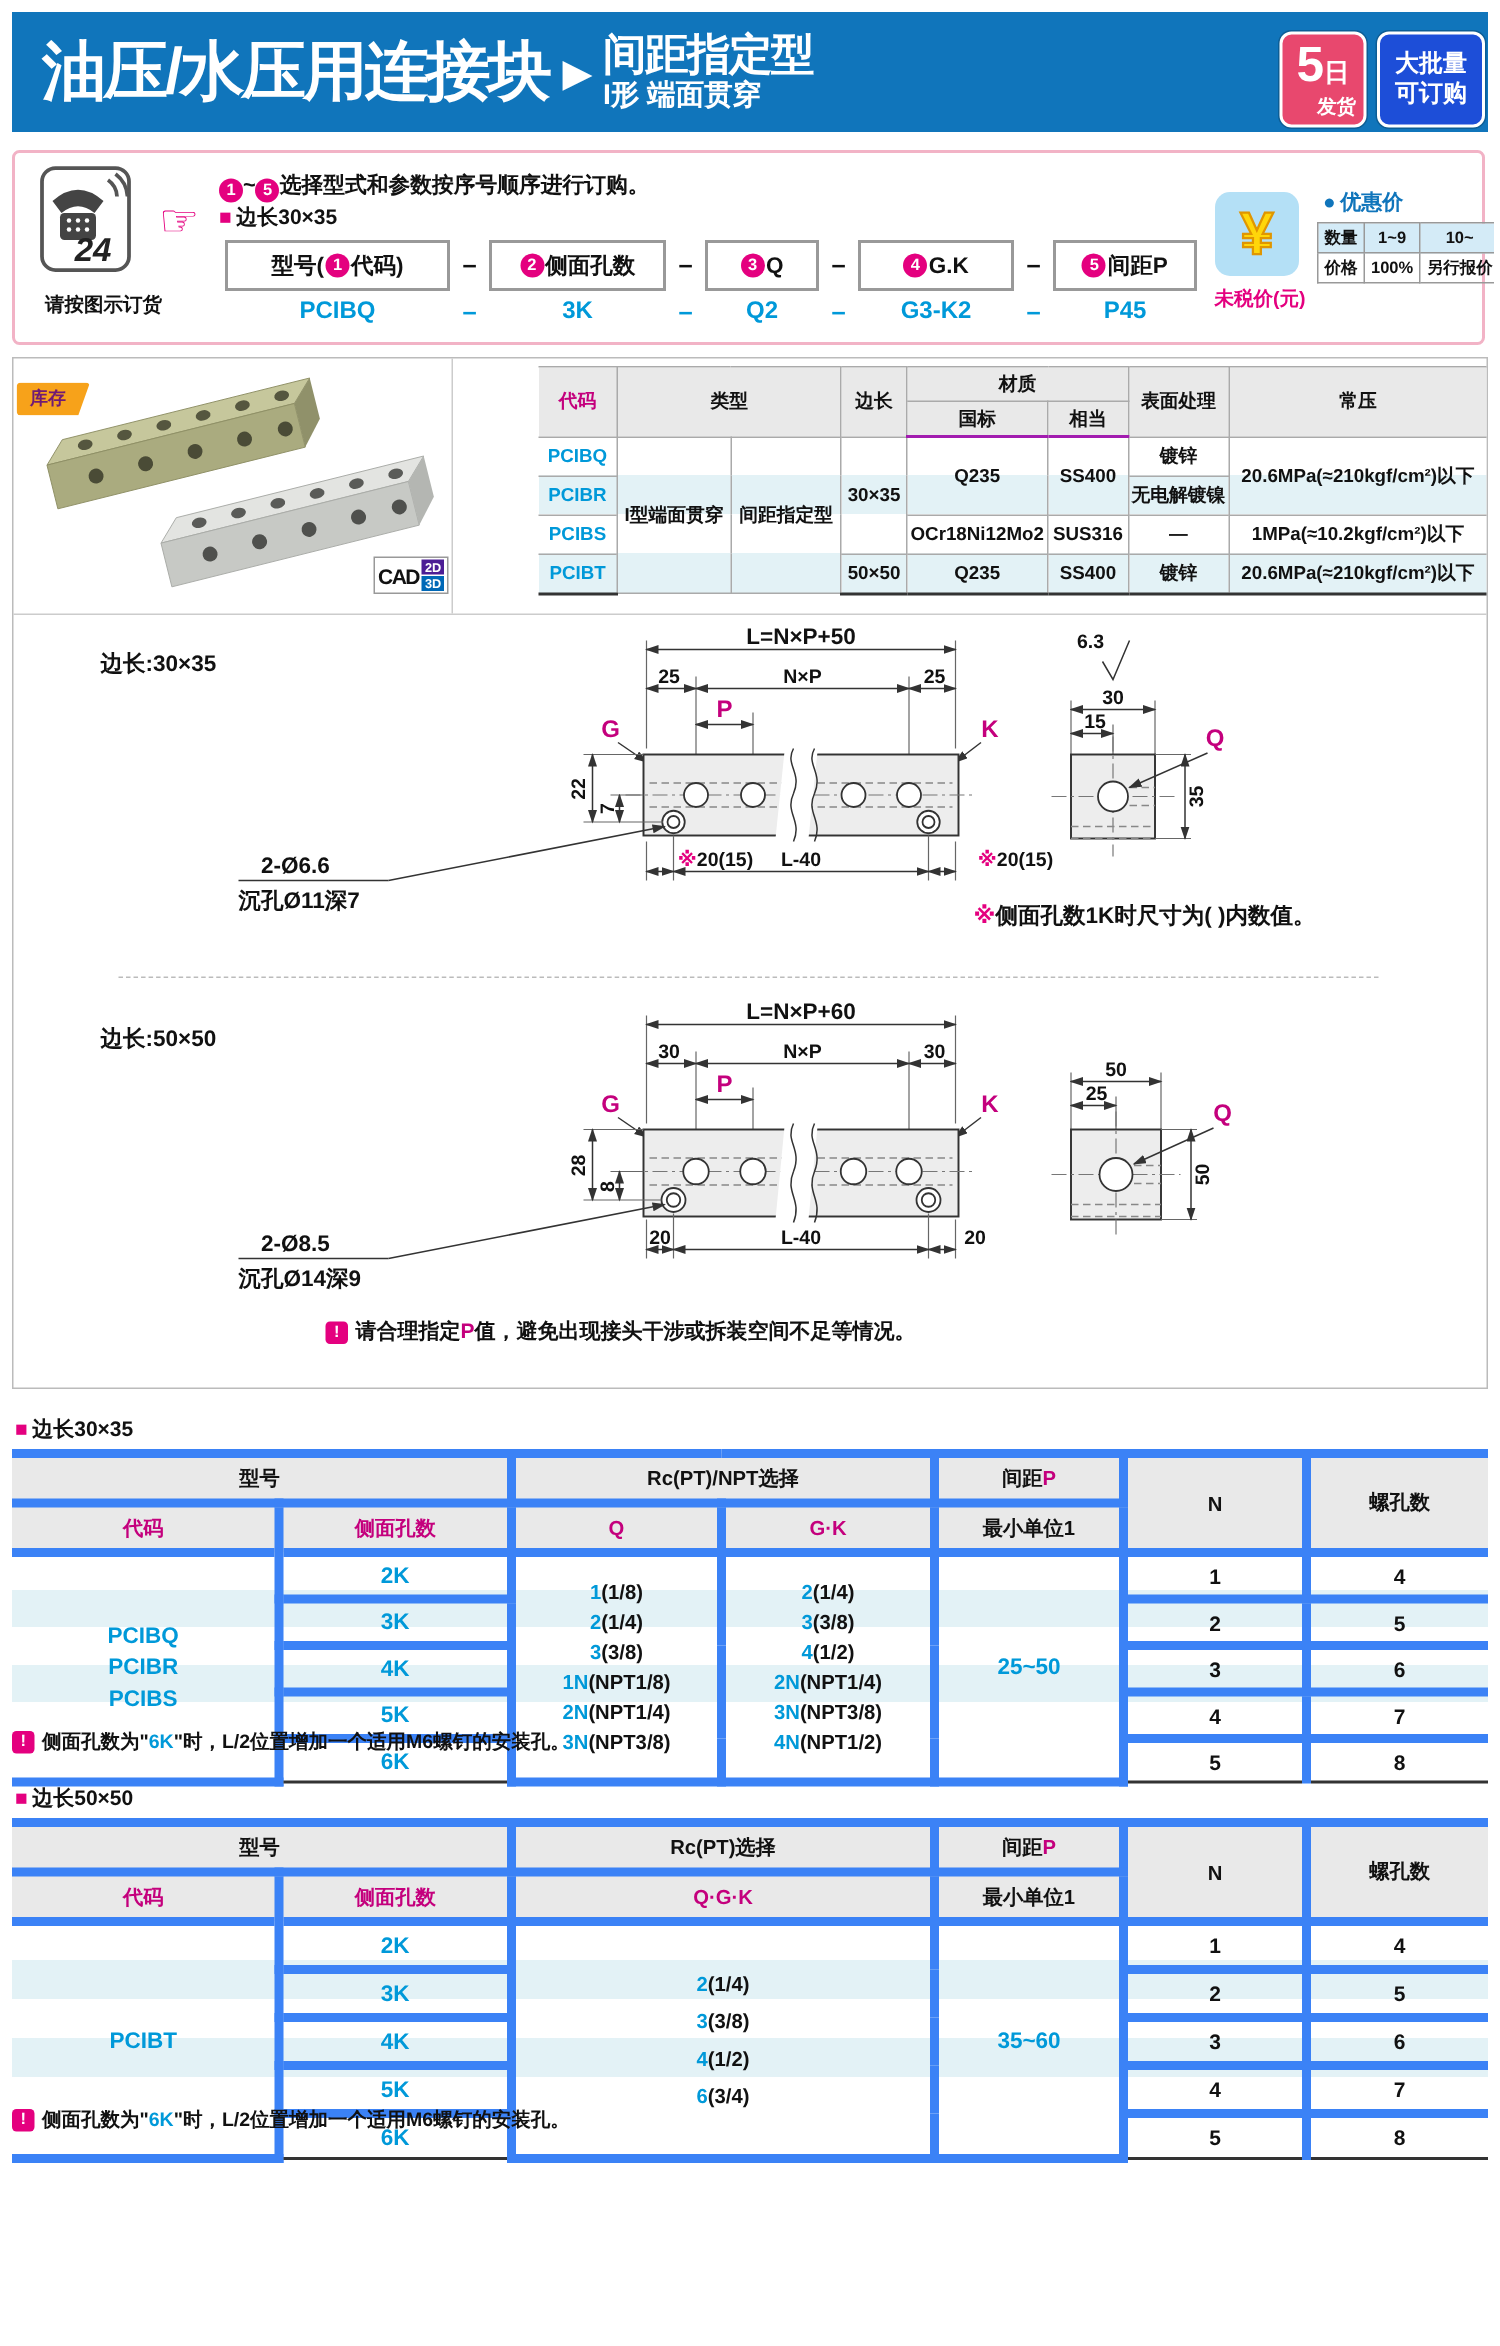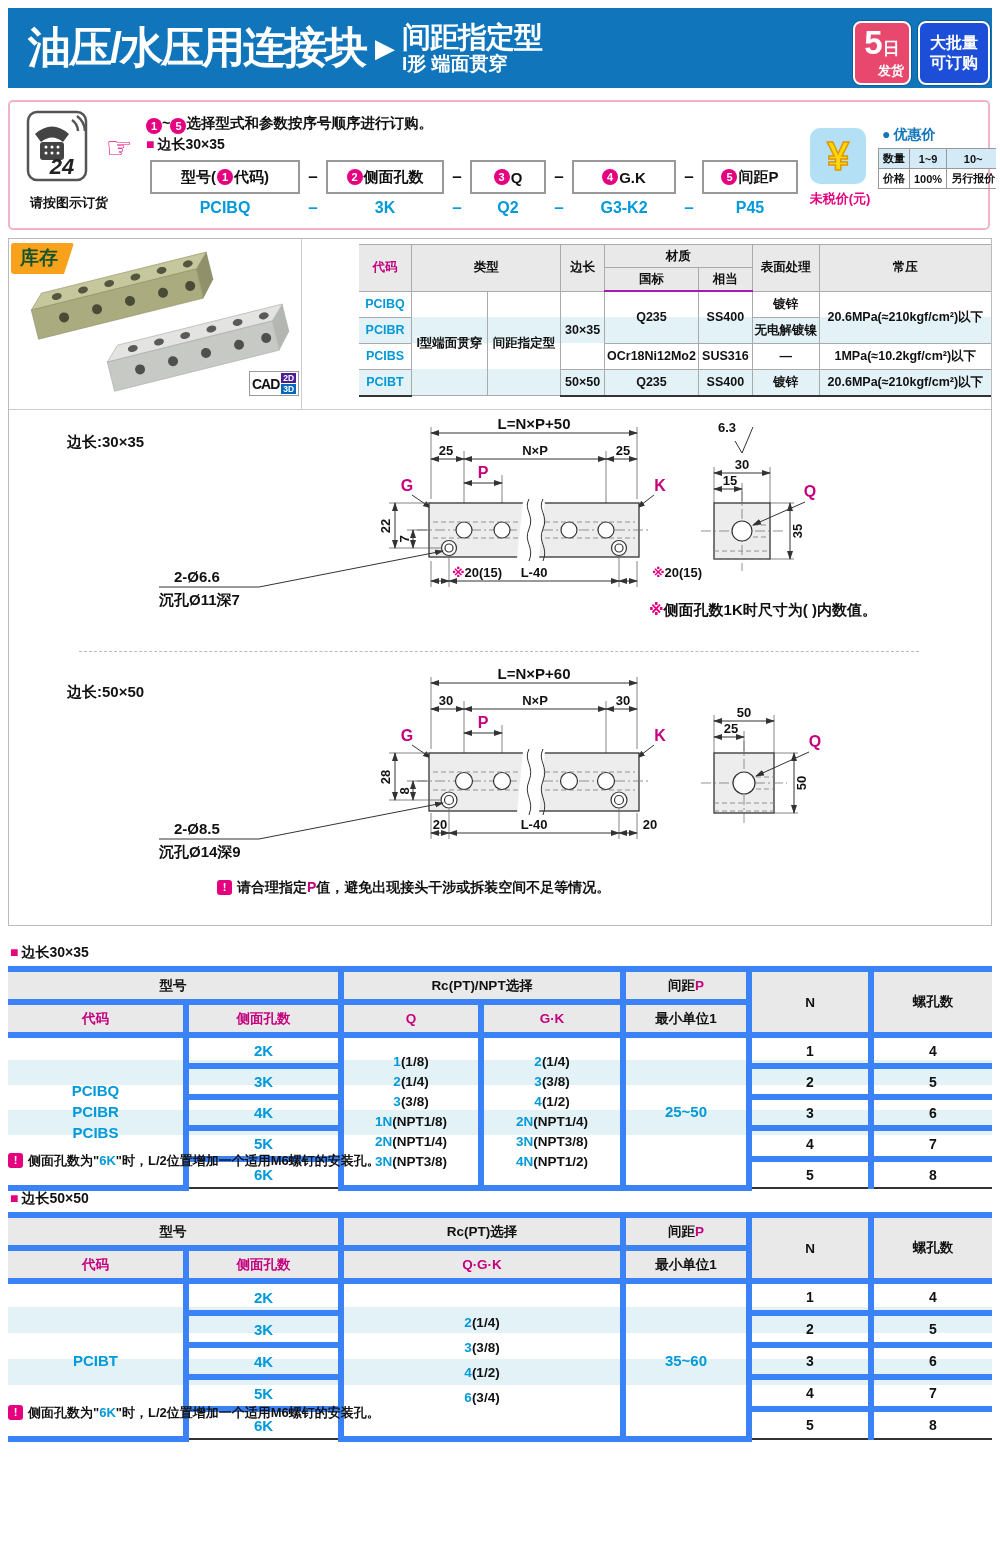--- a/index.html
+++ b/index.html
@@ -41,21 +41,21 @@
   .disc-title{position:absolute;left:872px;top:24px;color:#1075bb;font-size:14px;font-weight:800;}
   .disc-title .dot{color:#1075bb;margin-right:3px;}
   .ptable{position:absolute;left:868px;top:46px;border-collapse:collapse;}
   .ptable td{border:1px solid #999;font-size:11px;font-weight:700;text-align:center;padding:2px 4px;white-space:nowrap;}
   .ptable tr:first-child td{background:#d4ebf7;}
 
   
   .content{position:absolute;left:8px;top:238px;width:984px;height:688px;border:1px solid #bbb;box-sizing:border-box;background:#fff;}
   .vdiv{position:absolute;left:292px;top:0;width:1px;height:170px;background:#ccc;}
   .hdiv{position:absolute;left:0;top:170px;width:100%;height:1px;background:#ccc;}
-  .stock{position:absolute;left:2px;top:4px;background:#f7a21a;color:#14532d;font-weight:800;font-size:19px;padding:2px 16px 3px 9px;clip-path:polygon(0 0,100% 0,84% 100%,0 100%);border-radius:3px;z-index:3;}
+  .stock{position:absolute;left:2px;top:16px;background:#f7a21a;color:#701a75;font-weight:800;font-size:12px;padding:2px 16px 3px 9px;clip-path:polygon(0 0,100% 0,84% 100%,0 100%);border-radius:3px;z-index:3;}
   .photo{position:absolute;left:3px;top:4px;}
   .cad{position:absolute;left:240px;top:132px;border:1px solid #999;background:#fff;display:flex;align-items:center;padding:1px 2px;gap:2px;}
   .cadtxt{font-weight:800;font-size:14px;letter-spacing:-1px;}
   .cadcol{display:flex;flex-direction:column;gap:1px;}
   .cad2d{background:#4c1d95;color:#fff;font-size:8.5px;font-weight:700;padding:0 2px;line-height:10px;}
   .cad3d{background:#0068b7;color:#fff;font-size:8.5px;font-weight:800;padding:0 2px;line-height:10px;}
 
   
   .spec{position:absolute;left:350px;top:5px;border-collapse:collapse;table-layout:fixed;}
   .spec th,.spec td{border:1px solid #aaa;text-align:center;padding:0;font-size:12.5px;overflow:hidden;white-space:nowrap;}

